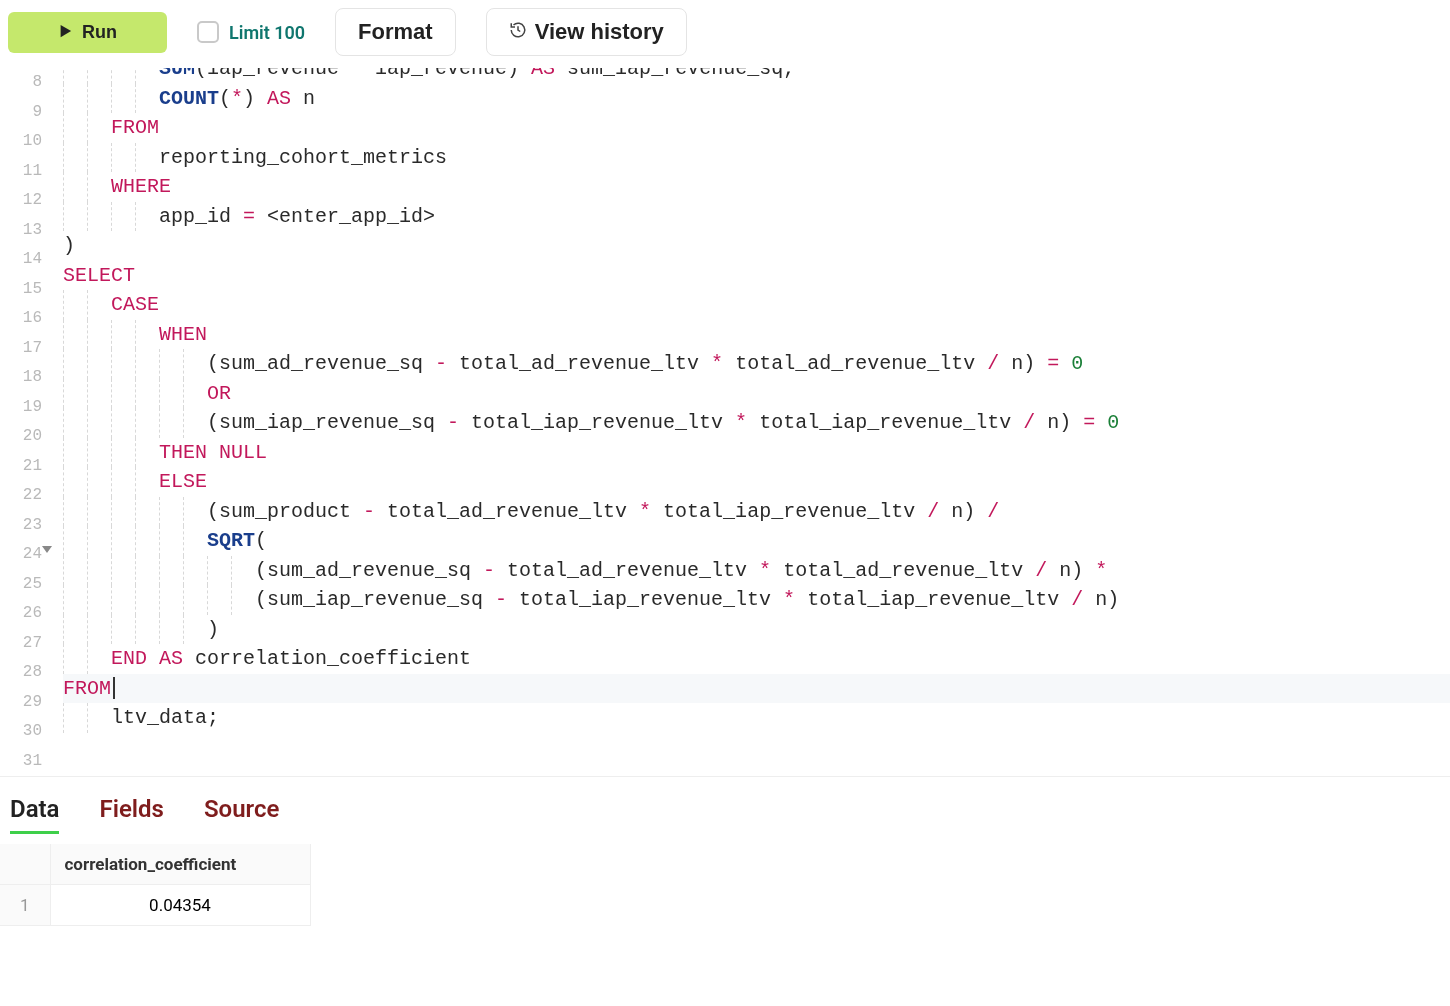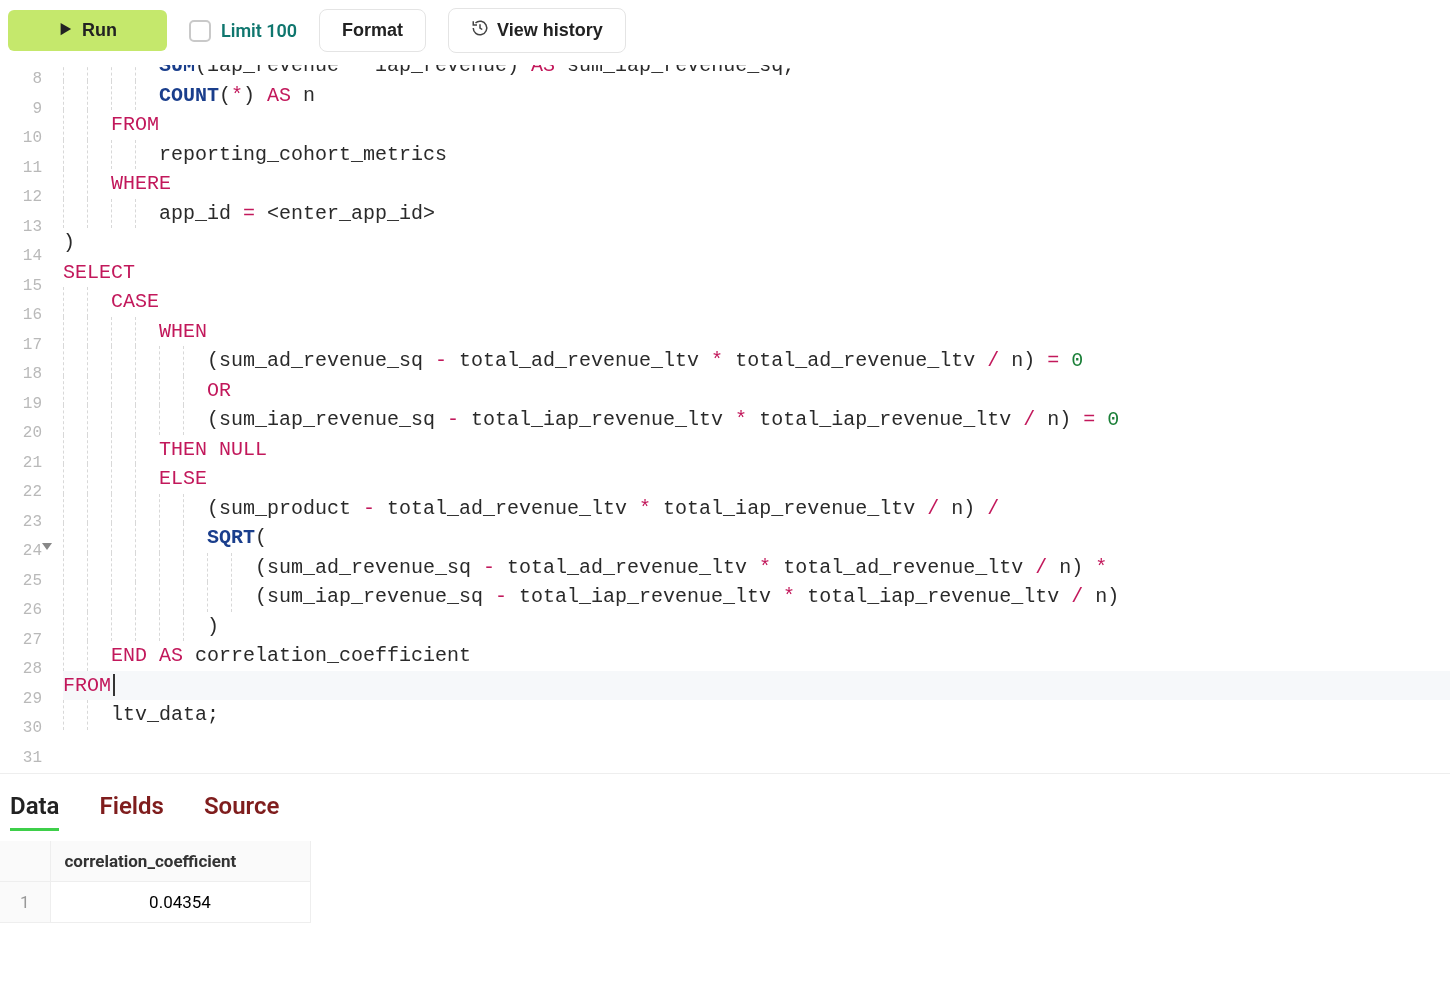--- a/index.html
+++ b/index.html
@@ -6,21 +6,21 @@
 body {
   font-family: -apple-system, BlinkMacSystemFont, "Segoe UI", Roboto, sans-serif;
   background: #fff;
   width: 1450px;
   height: 1006px;
   overflow: hidden;
 }
 .toolbar {
   display: flex;
   align-items: center;
-  gap: 4px;
+  gap: 12px;
   padding: 8px 8px 12px 8px;
 }
 .run-btn {
   background: #c5e86c;
   border: none;
   border-radius: 6px;
   padding: 10px 50px;
   font-size: 18px;
   font-weight: 700;
   color: #222;
@@ -43,21 +43,21 @@
   width: 22px; height: 22px;
   border: 2px solid #c9c9c9;
   border-radius: 5px;
   background: #fff;
 }
 .pill-btn {
   background: #fff;
   border: 1px solid #e4e4e4;
   border-radius: 8px;
   padding: 10px 22px;
-  font-size: 18px;
+  font-size: 22px;
   font-weight: 700;
   color: #222;
   display: inline-flex;
   align-items: center;
   gap: 8px;
   cursor: pointer;
   margin-left: 18px;
 }
 .pill-btn svg { width: 18px; height: 18px; }
 .editor {

